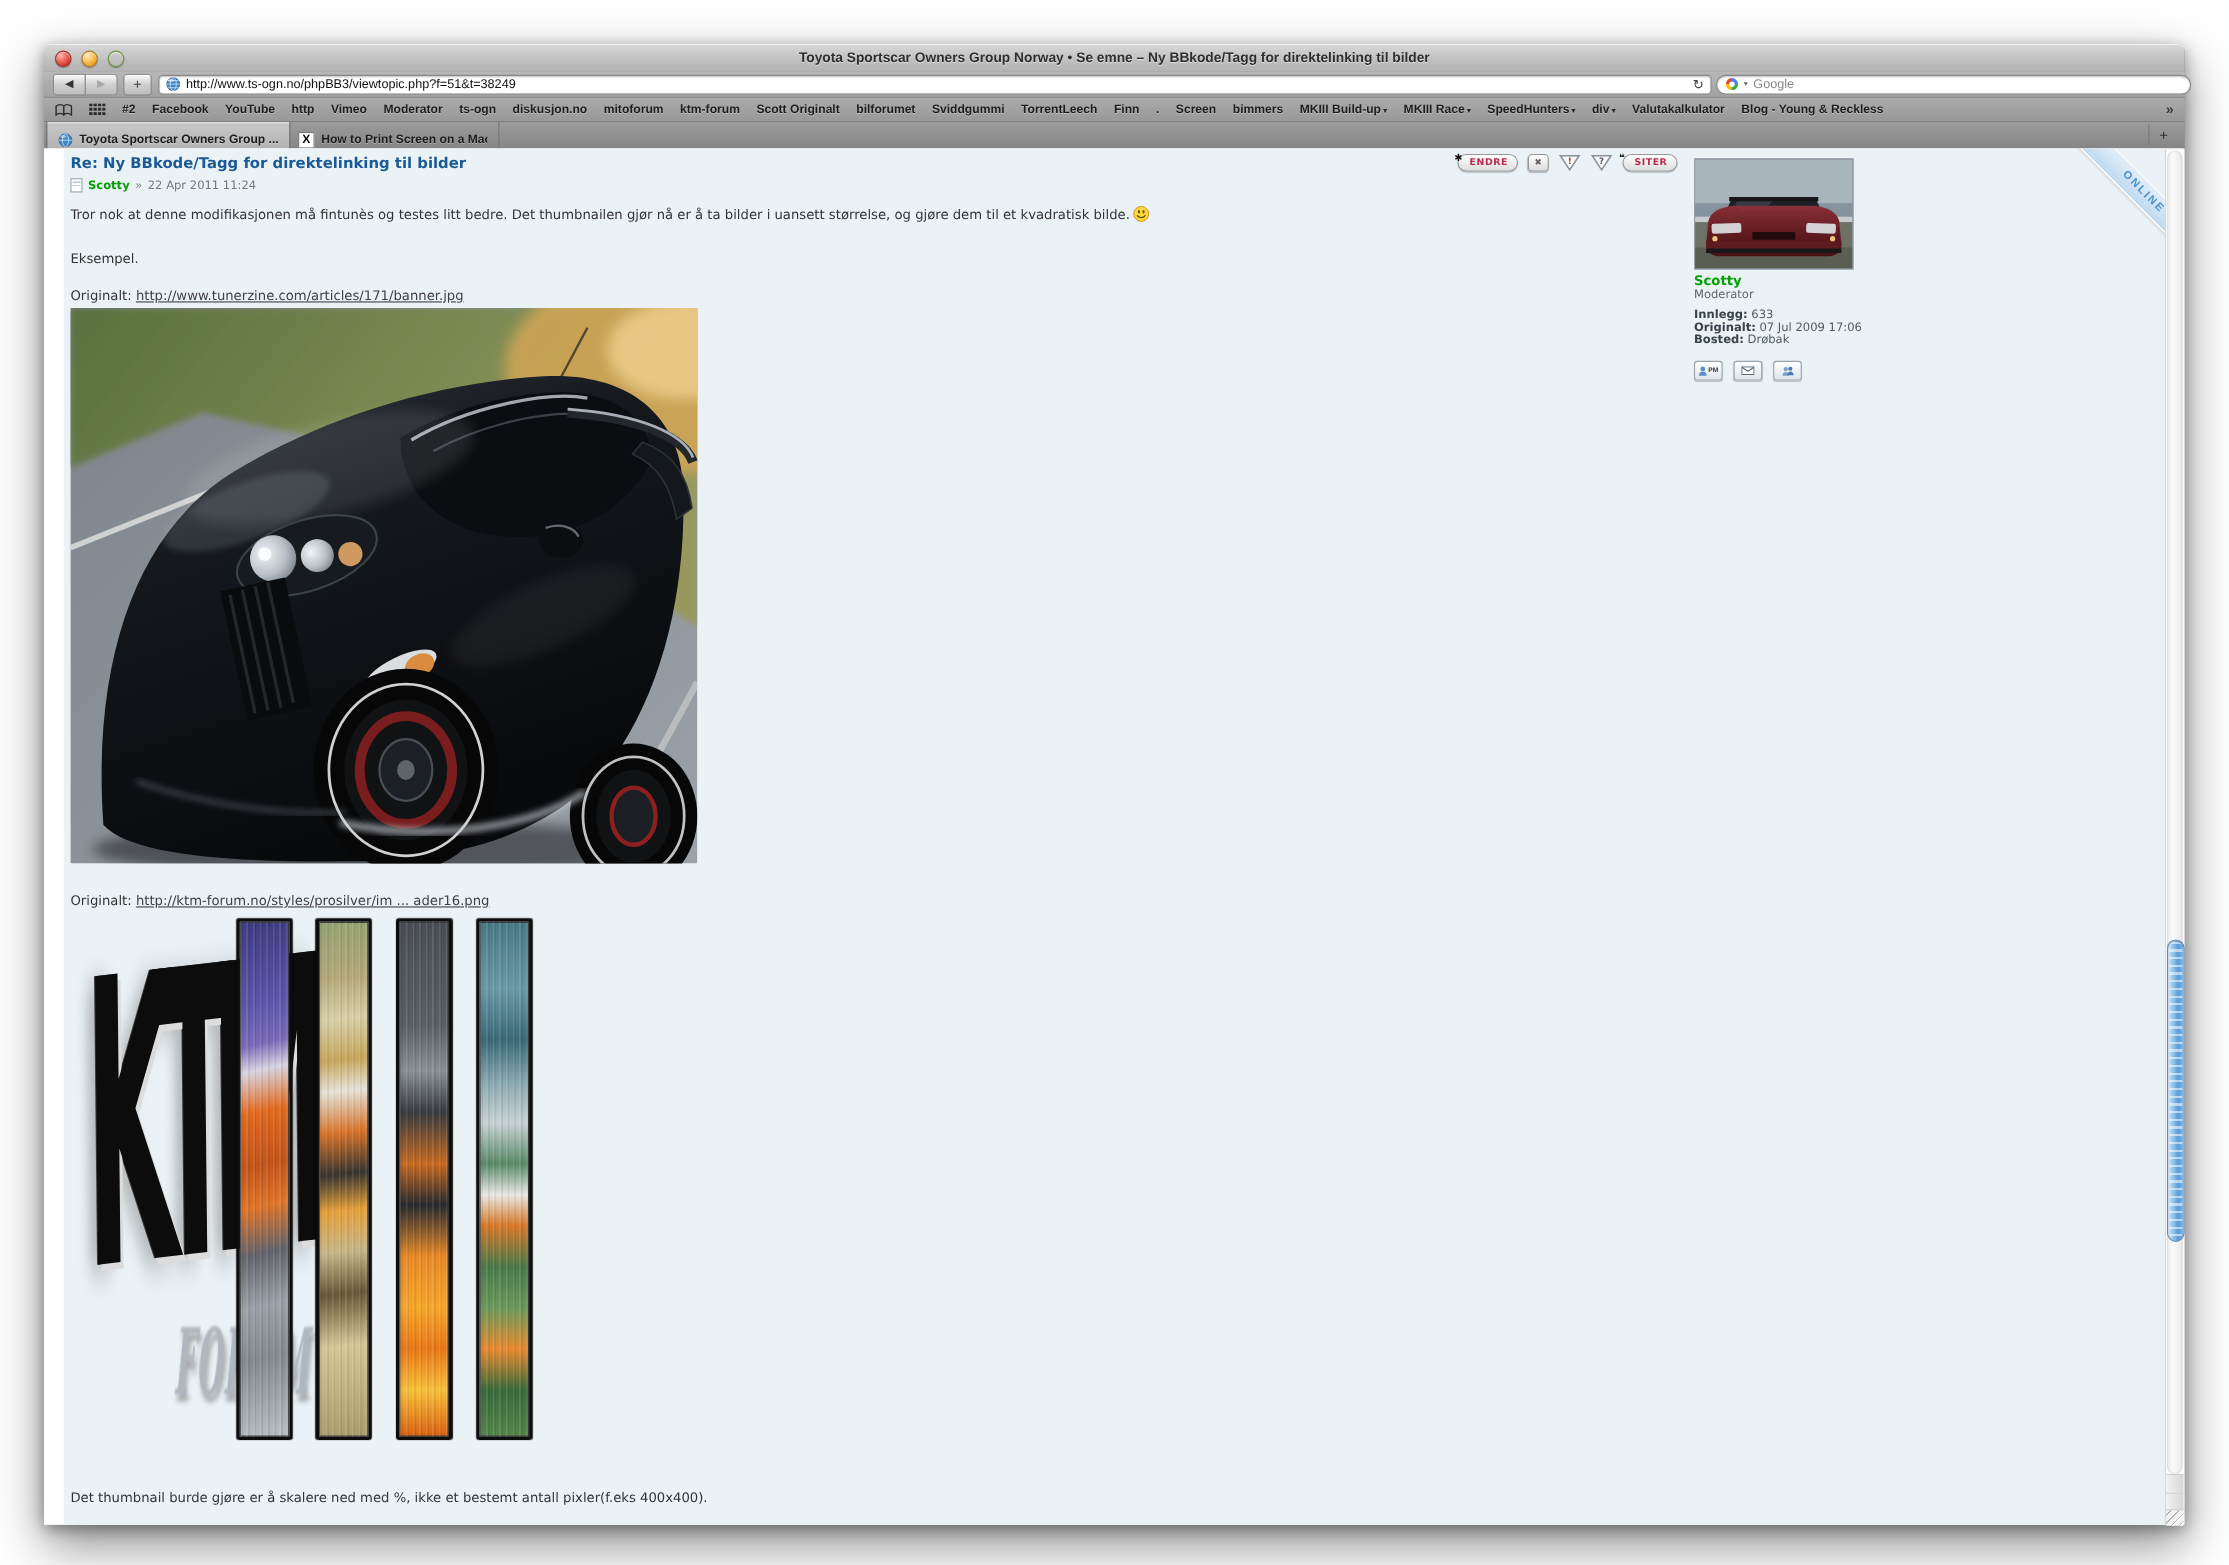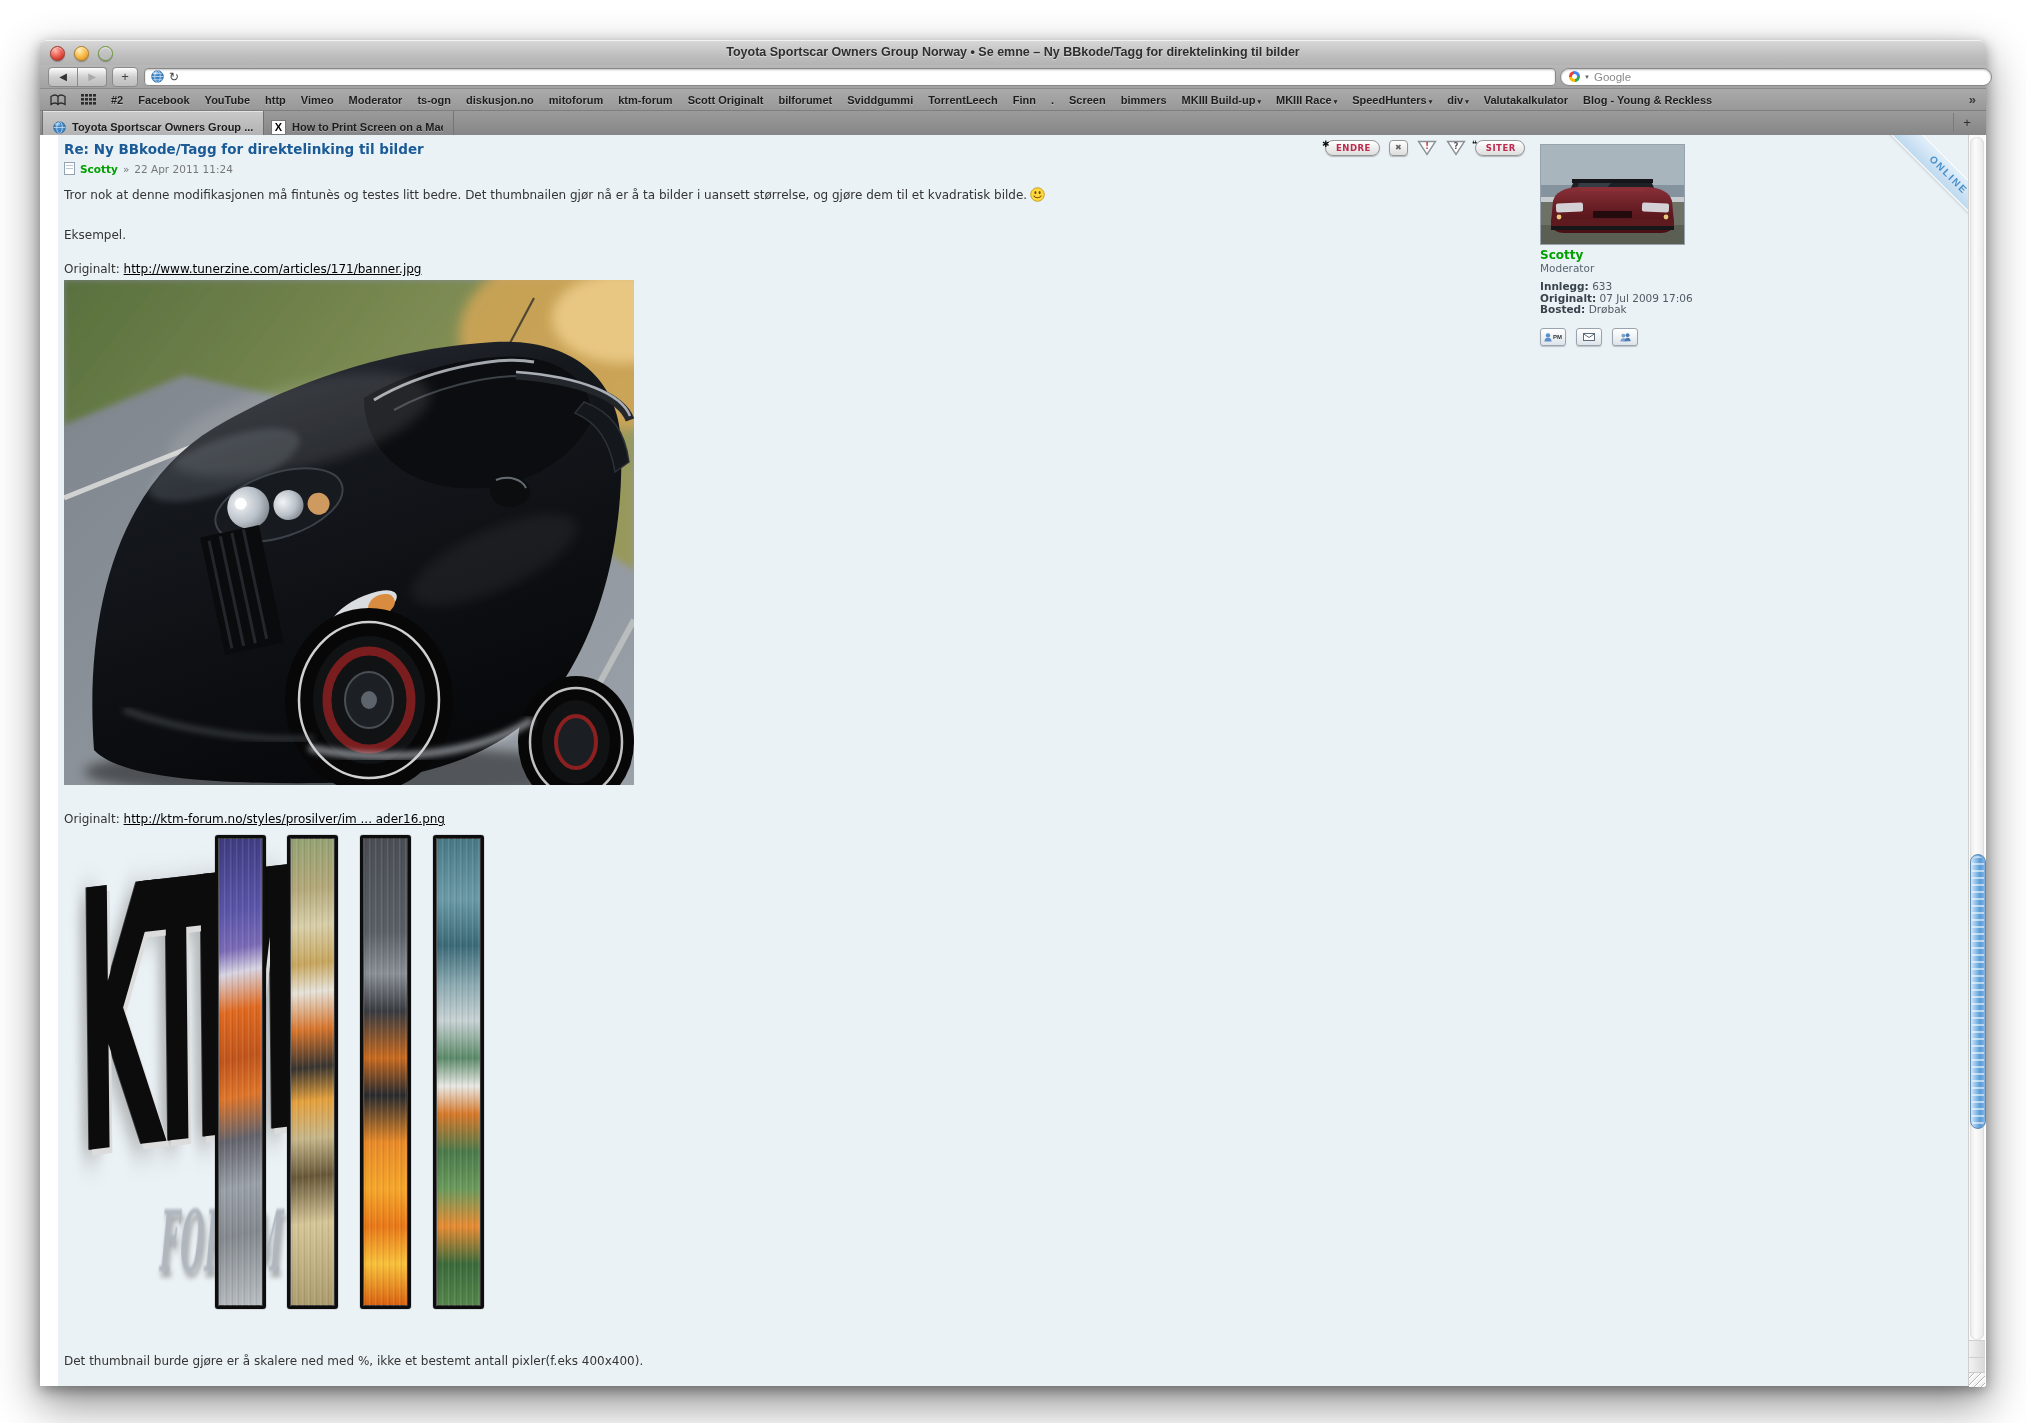--- a/index.html
+++ b/index.html
@@ -96,21 +96,21 @@
   .byline{position:absolute;left:24px;top:27px;display:flex;align-items:center;gap:5px;
           font-family:"DejaVu Sans",sans-serif;font-size:10.5px;color:#777;}
   .pageicon{width:9px;height:11px;background:#fff;border:1px solid #93a3b1;
             box-shadow:inset 0 0 0 1px #fff;position:relative;}
   .pageicon:after{content:"";position:absolute;left:1px;top:2px;right:1px;height:6px;
             background:repeating-linear-gradient(#b9c6d0 0 1px,transparent 1px 3px);}
   .author{color:#00a000;font-weight:700;}
   .ptext{position:absolute;left:24px;font-family:"DejaVu Sans",sans-serif;font-size:12px;color:#333;
          white-space:nowrap;}
   .smiley{vertical-align:-3px;margin-left:3px;}
-  .plink{font-family:"DejaVu Sans",sans-serif;font-size:12px;color:#000000;text-decoration:underline;}
+  .plink{font-family:"DejaVu Sans",sans-serif;font-size:12px;color:#404040;text-decoration:underline;}
   .carimg{position:absolute;left:24px;top:145px;width:570px;height:505px;}
   .carimg svg{display:block;}
   
   .ktmwrap{position:absolute;left:26px;top:703px;width:195px;height:480px;overflow:visible;}
   .ktmtxt{position:absolute;left:10px;top:8px;font-family:"DejaVu Sans",sans-serif;font-weight:800;
           font-size:118px;letter-spacing:-24px;transform:scaleY(3.05) scaleX(.92) rotate(-2deg);
           transform-origin:top left;color:#0c0c0c;line-height:1;
           text-shadow:3px 2px 0 #dcdcdc,-1px 0 0 #3a3a3a;}
   .ktmshadow{position:absolute;left:2px;top:16px;font-family:"DejaVu Sans",sans-serif;font-weight:800;
           font-size:118px;letter-spacing:-24px;transform:scaleY(3.05) scaleX(.92) rotate(-2deg);
@@ -179,20 +179,21 @@
       <div class="navbtn fwd">▶</div>
     </div>
     <div class="plusbtn">+</div>
     <div class="urlfield">
       <svg width="13" height="13" viewBox="0 0 14 14">
         <circle cx="7" cy="7" r="6.3" fill="#3f86c6" stroke="#2a5f96" stroke-width="0.8"></circle>
         <ellipse cx="7" cy="7" rx="3" ry="6.3" fill="none" stroke="#cfe4f6" stroke-width="0.8"></ellipse>
         <path d="M0.7,7 h12.6 M1.7,3.5 h10.6 M1.7,10.5 h10.6" stroke="#cfe4f6" stroke-width="0.8" fill="none"></path>
         <ellipse cx="5" cy="3.4" rx="3" ry="1.6" fill="#ffffff" opacity="0.45"></ellipse>
       </svg>
+      <span class="urltext">http://www.ts-ogn.no/phpBB3/viewtopic.php?f=51&amp;t=38249</span>
       <span class="reload">↻</span>
     </div>
     <div class="searchfield">
       <span class="gball"></span>
       <span class="searchdd">▼</span>
       <span class="searchtext">Google</span>
     </div>
   </div>
 
   <div class="bmbar">

